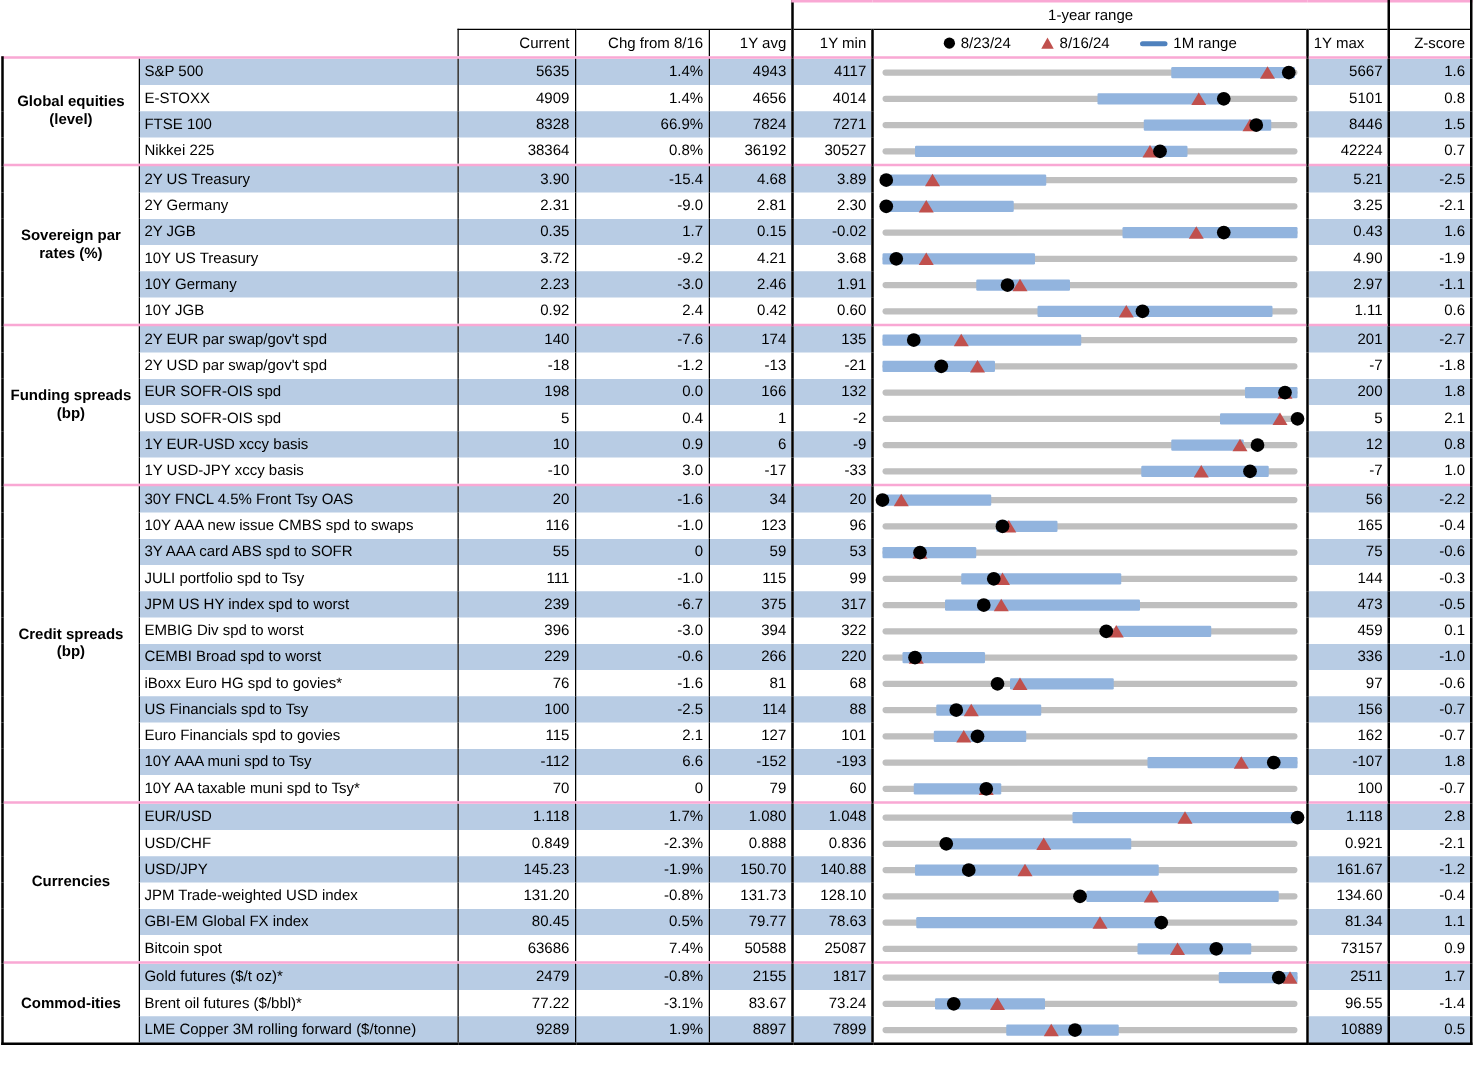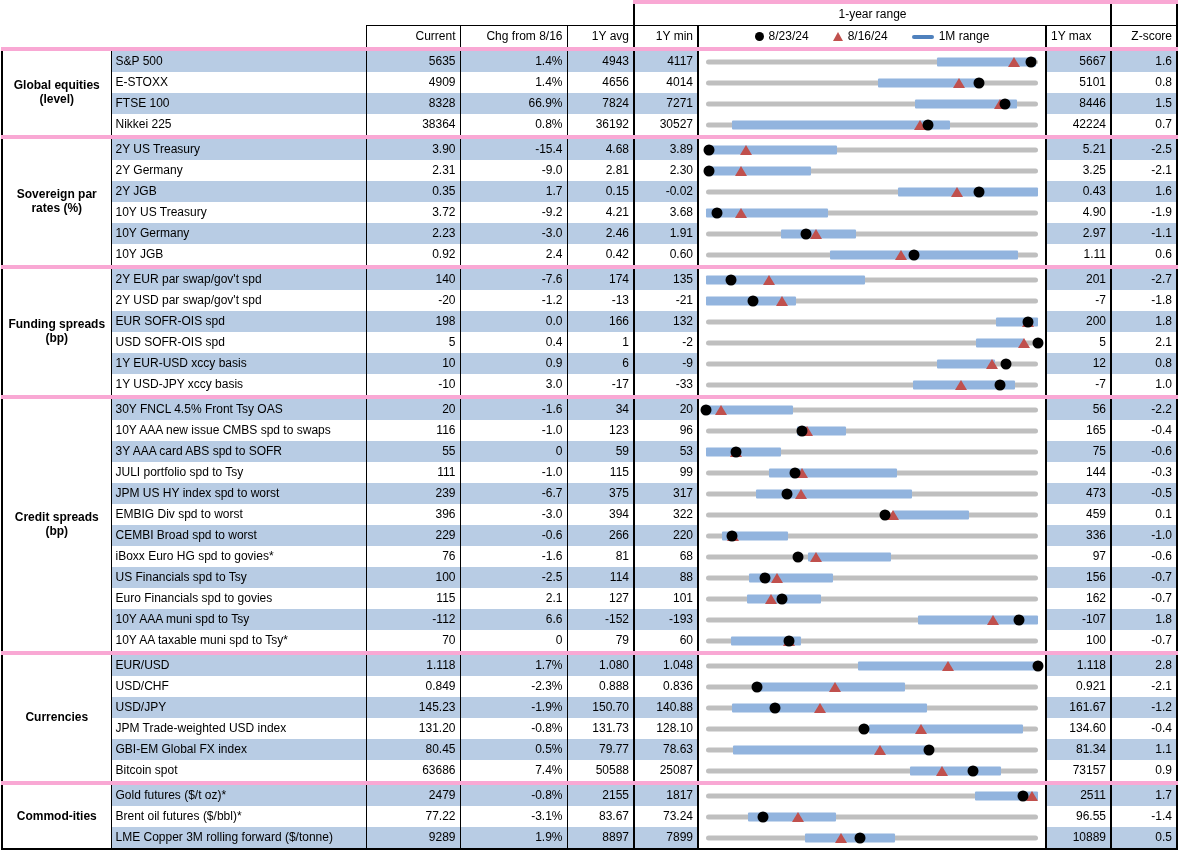--- a/index.html
+++ b/index.html
@@ -4,21 +4,21 @@
 <style>
   html,body{margin:0;padding:0;background:#fff;}
   #stage{width:1180px;height:861px;background:#fff;position:relative;font-family:"Liberation Sans",sans-serif;overflow:hidden;}
   table.t{border-collapse:collapse;table-layout:fixed;width:1177px;margin-left:1px;font-size:12px;color:#000;}
   td{height:21px;padding:0 4px;overflow:hidden;white-space:nowrap;vertical-align:middle;line-height:1.05;}
   .nb{border:none;}
   .bl1{border-left:1px solid #000;}
   .bl2{border-left:2px solid #000;}
   .br2{border-right:2px solid #000;}
   .bt1{border-top:1px solid #000;}
-  .bt2{border-top:4px solid #f9a8d4;}
+  .bt2{border-top:2px solid #f9a8d4;}
   .bb1{border-bottom:1px solid #000;}
   .bb2{border-bottom:2px solid #000;}
   .num{text-align:right;}
   .ctr{text-align:center;}
   .shade{background:#b8cce4;}
   .sec{font-weight:bold;text-align:center;white-space:normal;line-height:1.15;}
   .name{text-align:left;}
   
   .cw{position:relative;height:21px;}
   .ci{position:absolute;left:7px;right:7px;top:0;height:100%;}
@@ -287,21 +287,21 @@
                 <div class="tri" style="left: 19.09%;"></div>
                 <div class="dot" style="left: 7.58%;"></div>
               </div>
             </div>
           </td>
           <td class="num br2 shade bt2">201</td>
           <td class="num br2 shade bt2">-2.7</td>
         </tr>
         <tr>
           <td class="name bl1">2Y USD par swap/gov't spd</td>
-          <td class="num bl1">-20</td>
+          <td class="num bl1">-18</td>
           <td class="num bl1">-1.2</td>
           <td class="num bl1">-13</td>
           <td class="num bl2">-21</td>
           <td class="bl2 br2" style="padding: 0px;">
             <div class="cw">
               <div class="ci">
                 <div class="track"></div>
                 <div class="bar" style="left: 0%; width: 27.14%;"></div>
                 <div class="tri" style="left: 22.86%;"></div>
                 <div class="dot" style="left: 14.29%;"></div>

